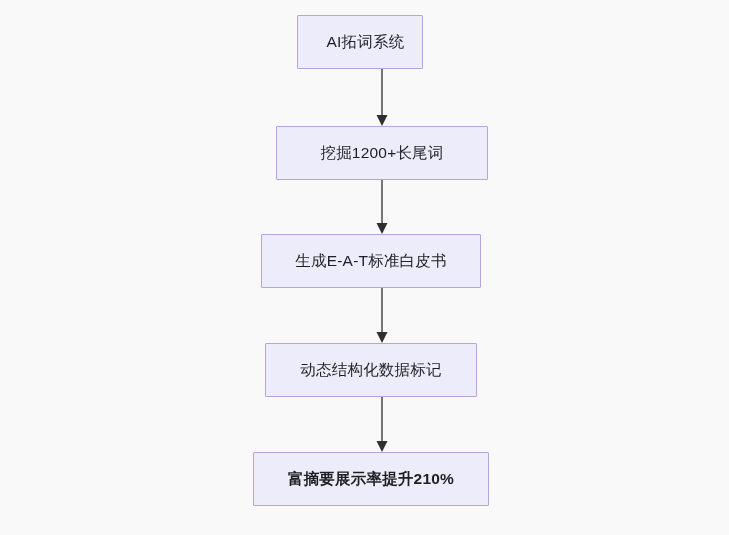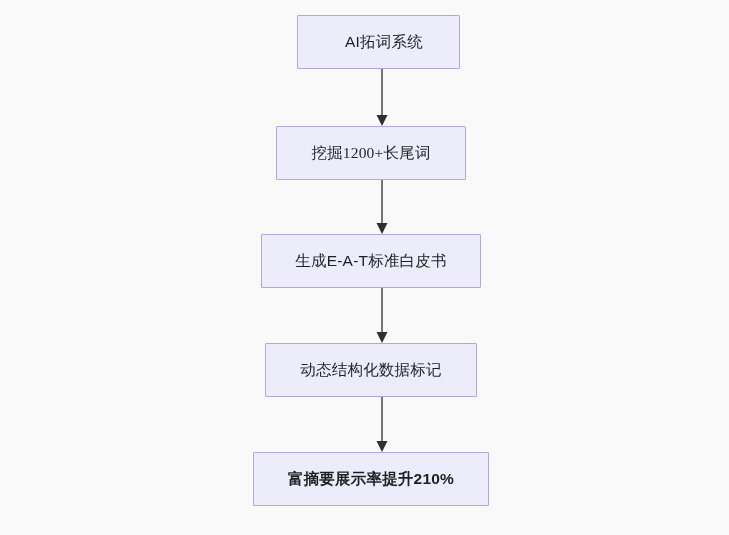--- a/index.html
+++ b/index.html
@@ -74,25 +74,25 @@
     </svg>
   </div>
 
   <div class="edge" style="left:371.5px; top:397px;">
     <svg width="20" height="55" viewBox="-10 0 20 55">
       <line x1="0" y1="0" x2="0" y2="46" stroke="#757575" stroke-width="2"></line>
       <polygon points="-5.5,44 5.5,44 0,55" fill="#2f2f33"></polygon>
     </svg>
   </div>
 
-  <div class="node" style="left:297px; top:15px; width:163px; height:54px;padding-left:11px;">
+  <div class="node" style="left:297px; top:15px; width:126px; height:54px;padding-left:11px;">
     <span class="node-label">AI拓词系统</span>
   </div>
 
-  <div class="node" style="left:276px; top:126px; width:190px; height:54px;font-family:Liberation Serif, serif;">
+  <div class="node" style="left:276px; top:126px; width:212px; height:54px;">
     <span class="node-label">挖掘1200+长尾词</span>
   </div>
 
   <div class="node" style="left:265px; top:343px; width:212px; height:54px;">
     <span class="node-label">动态结构化数据标记</span>
   </div>
 
   <div class="node" style="left:261px; top:234px; width:220px; height:54px;">
     <span class="node-label">生成E-A-T标准白皮书</span>
   </div>

